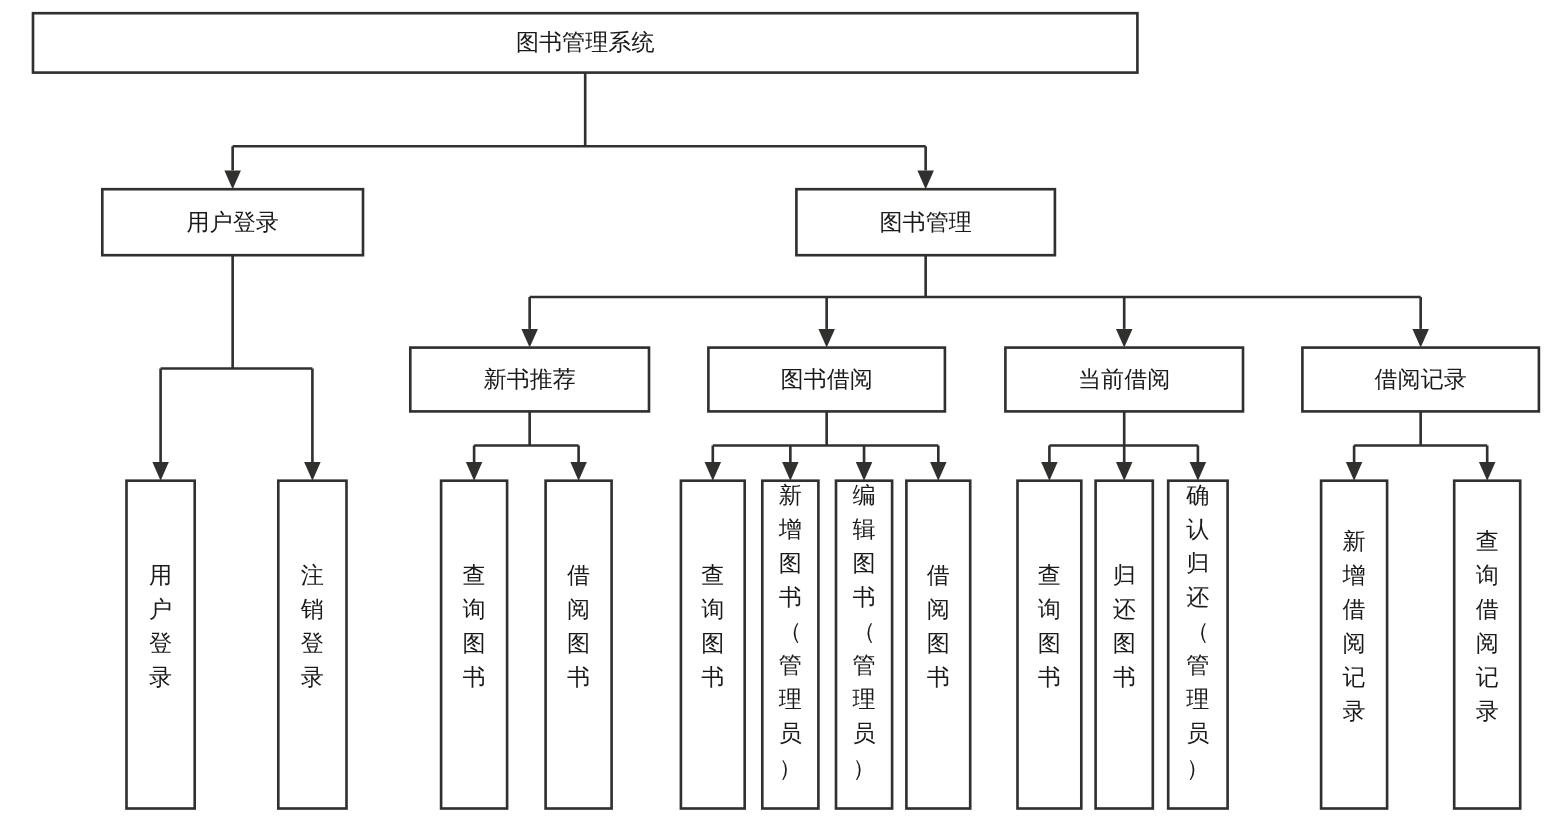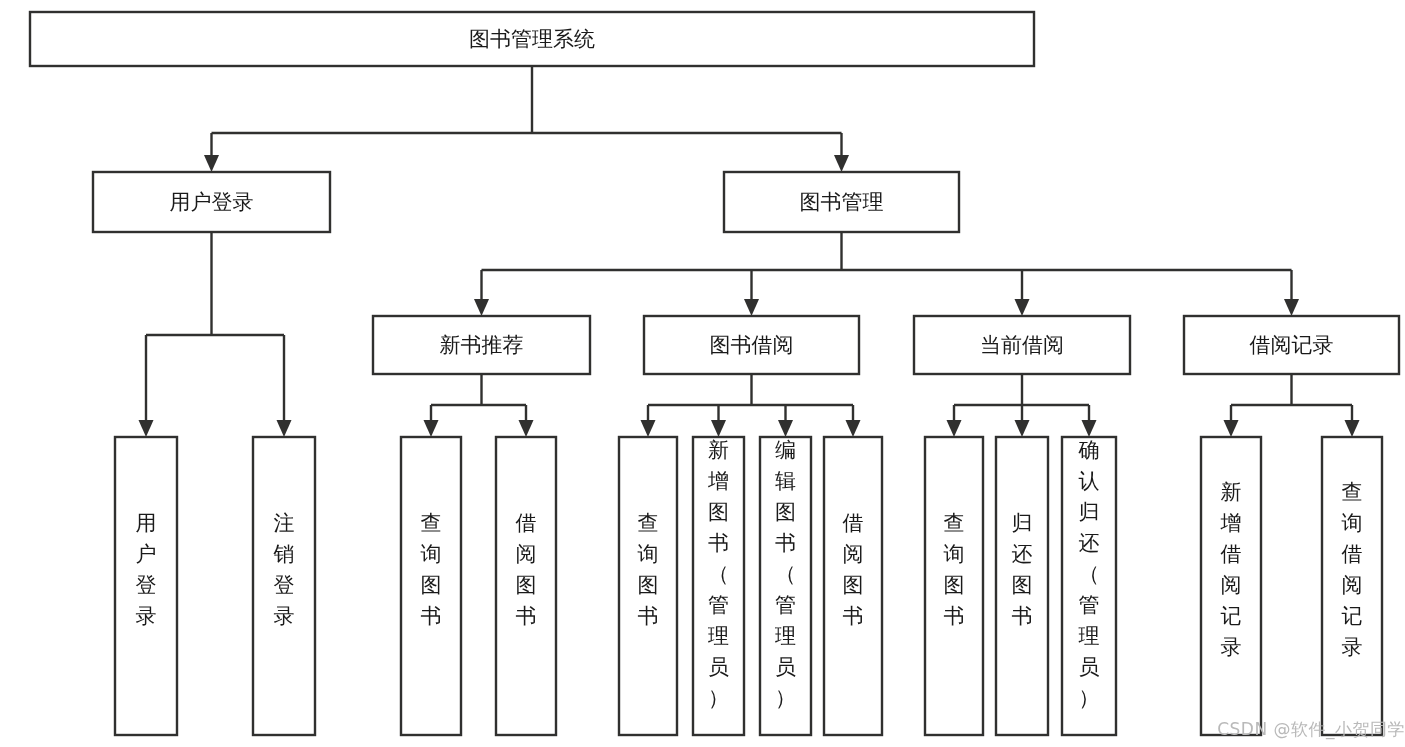--- a/index.html
+++ b/index.html
@@ -217,14 +217,13 @@
         <g>
           <rect class="node-box" x="1189" y="437" width="60" height="298"></rect>
           <text class="node-label-vertical" x="1219" y="499"><tspan x="1219" dy="0">新</tspan><tspan x="1219" dy="31">增</tspan><tspan x="1219" dy="31">借</tspan><tspan x="1219" dy="31">阅</tspan><tspan x="1219" dy="31">记</tspan><tspan x="1219" dy="31">录</tspan></text>
         </g>
         <g>
           <rect class="node-box" x="1310" y="437" width="60" height="298"></rect>
           <text class="node-label-vertical" x="1340" y="499"><tspan x="1340" dy="0">查</tspan><tspan x="1340" dy="31">询</tspan><tspan x="1340" dy="31">借</tspan><tspan x="1340" dy="31">阅</tspan><tspan x="1340" dy="31">记</tspan><tspan x="1340" dy="31">录</tspan></text>
         </g>
       </g>
     </svg>
-  <div class="watermark-text">CSDN @软件_小贺同学</div>
 </div>
 
 </body></html>

